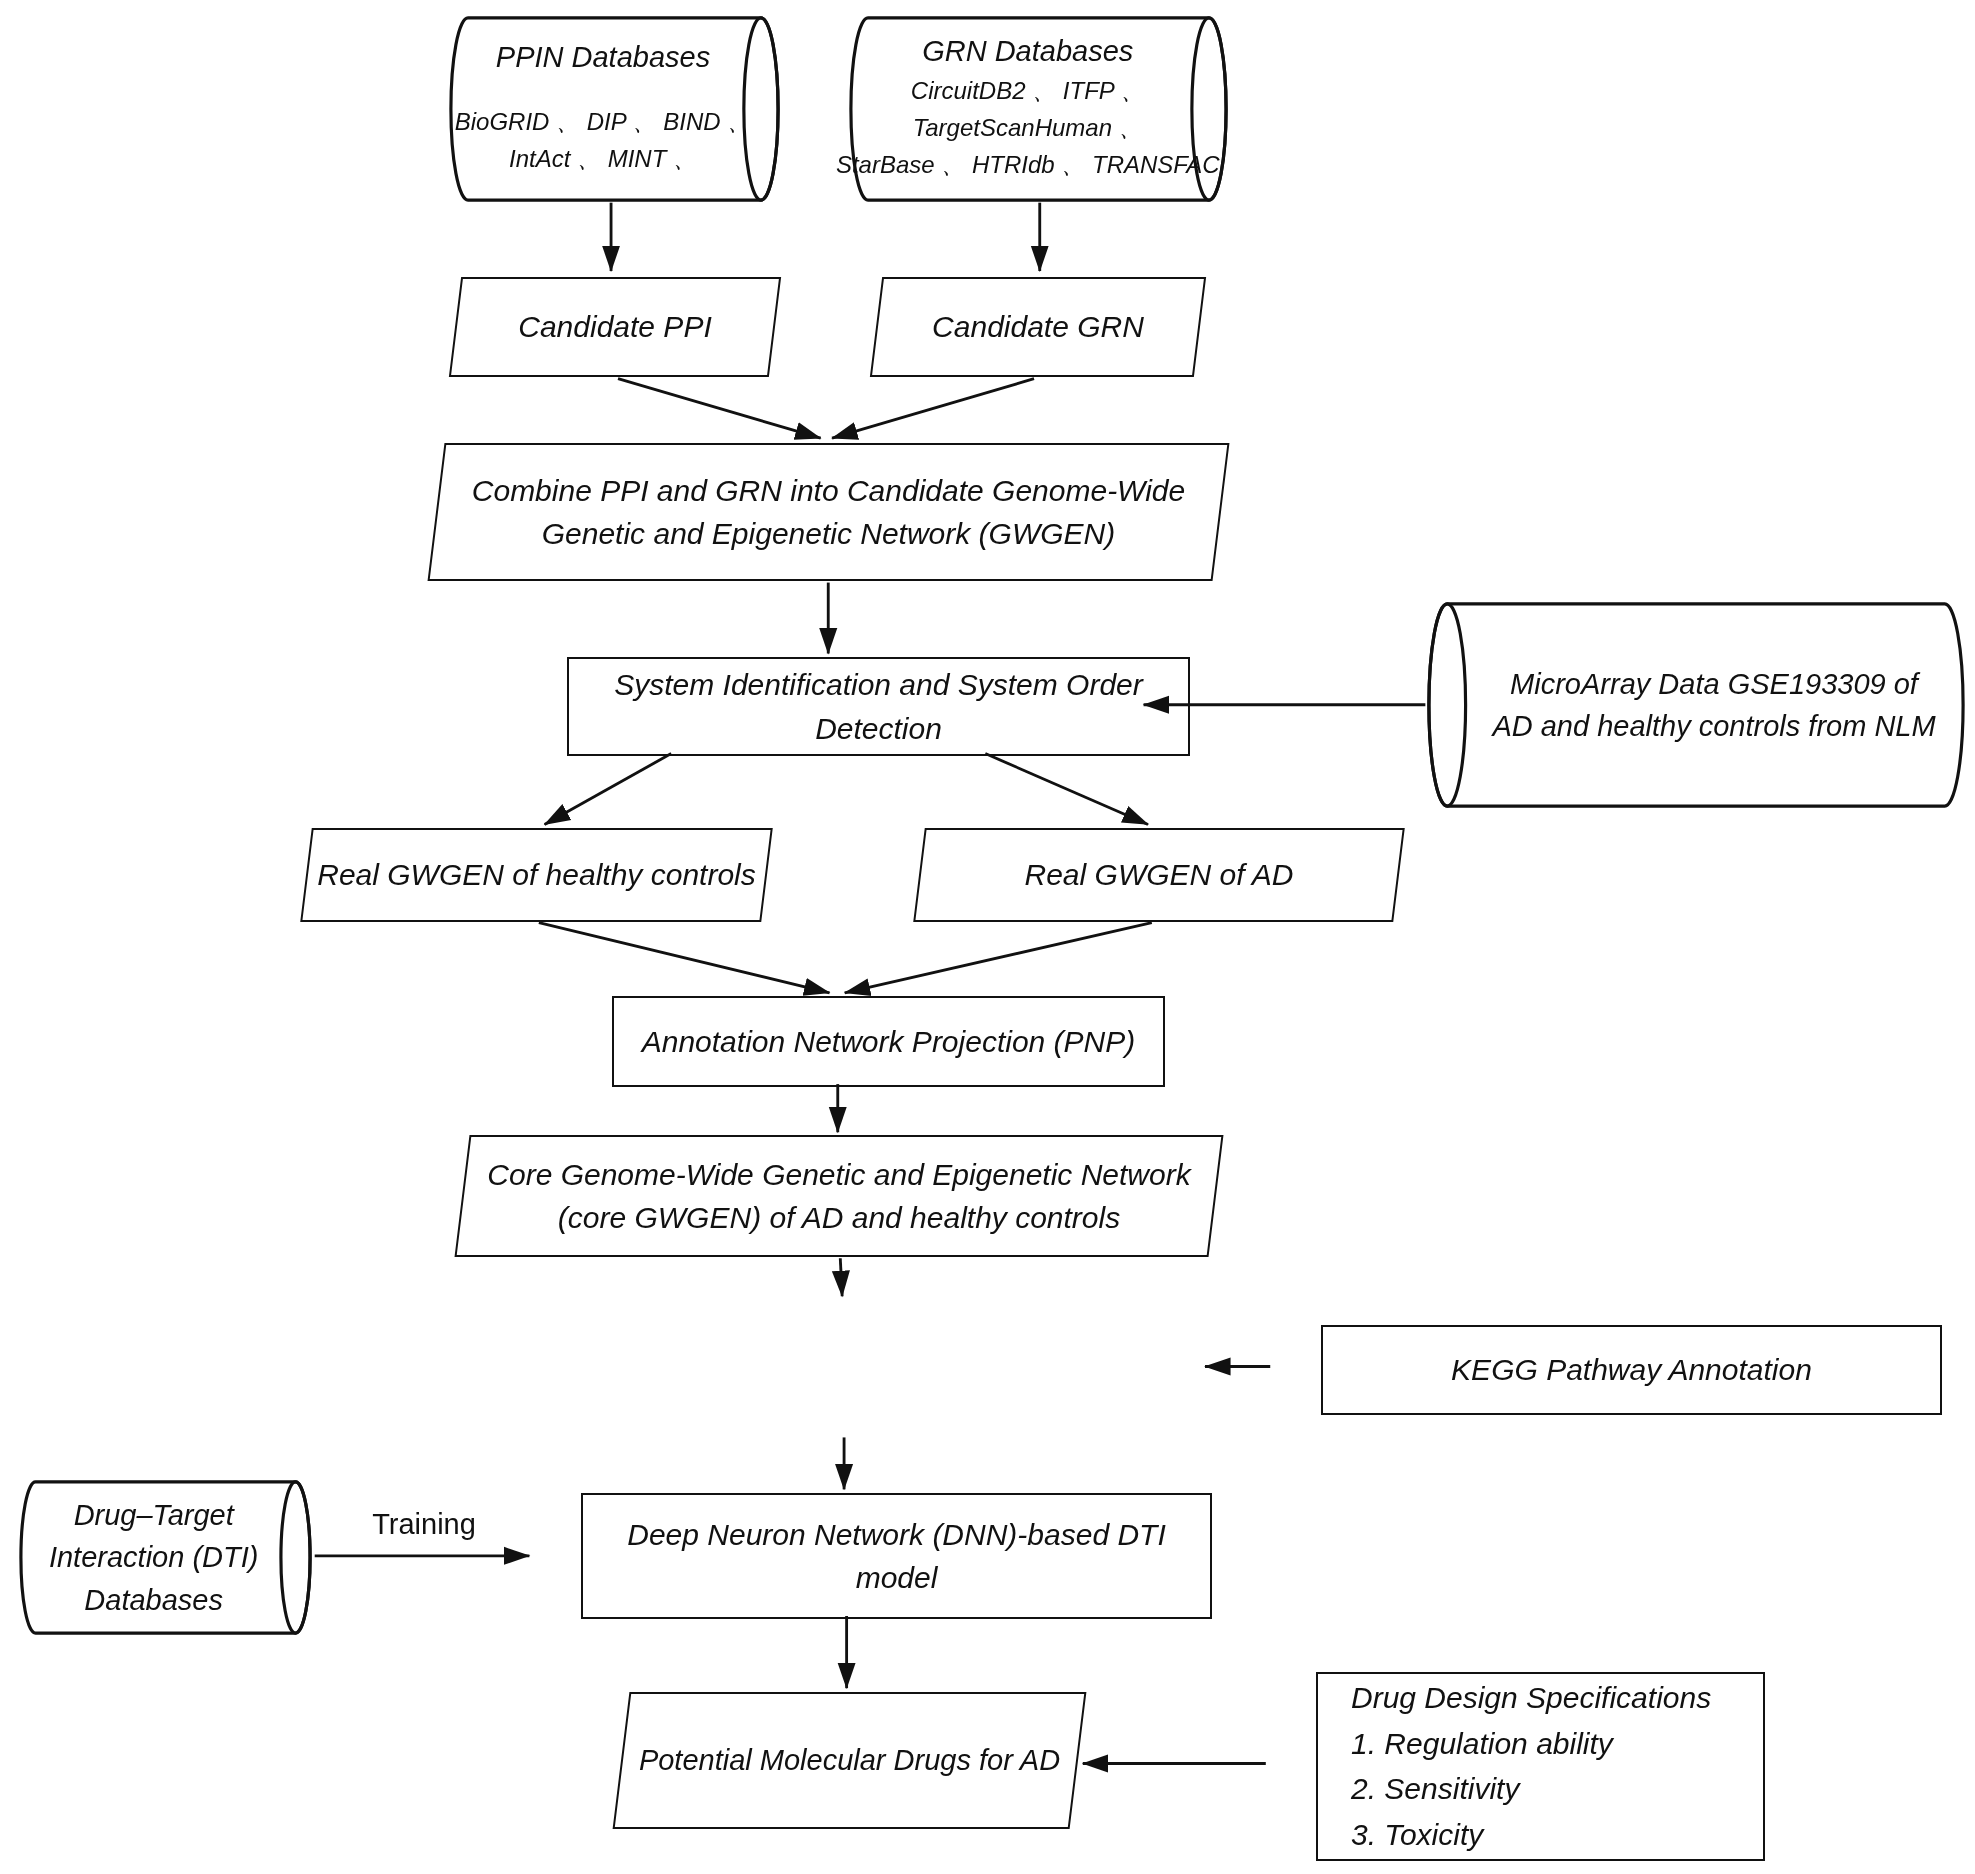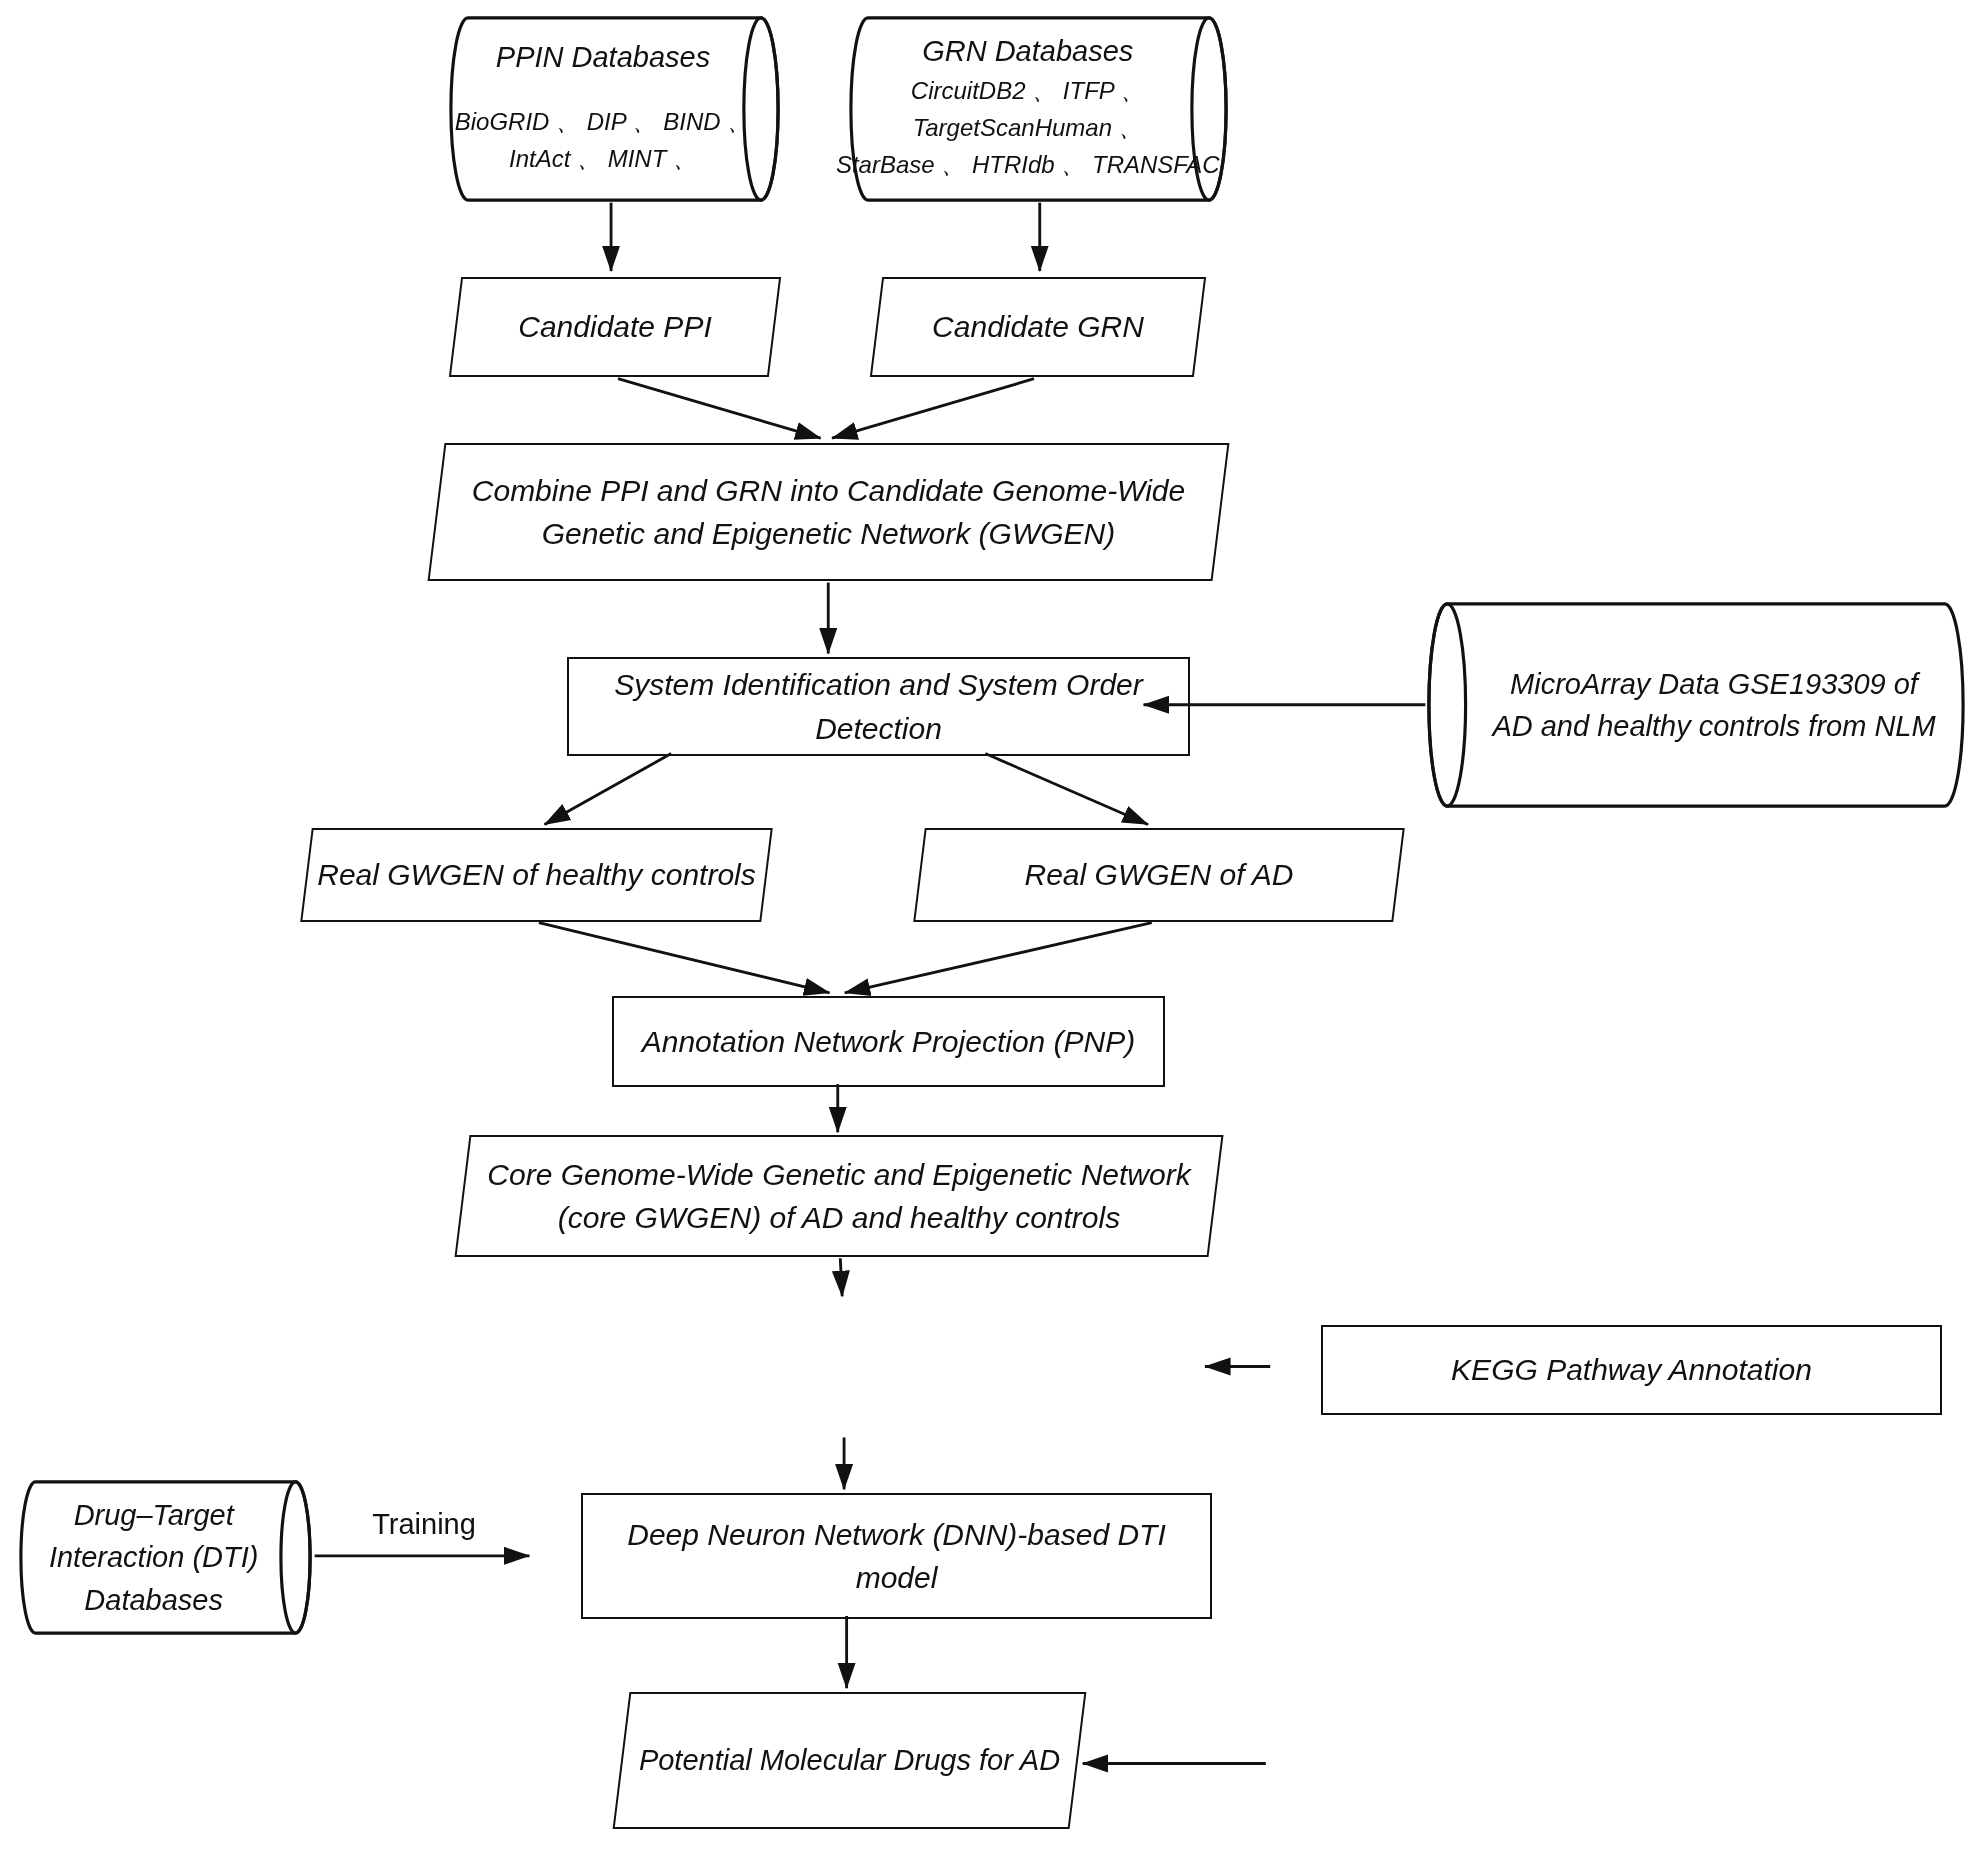--- a/index.html
+++ b/index.html
@@ -121,20 +121,28 @@
 
   <div class="node para" style="left:621px;top:1692px;width:457px;height:137px">
     <div class="para-bg"></div>
     <div class="label small" style="padding:0 12.7px">Potential Molecular Drugs for AD</div>
   </div>
 
   <div class="node rect" style="left:533px;top:1493px;width:627px;height:122px">
     <div class="label">Deep Neuron Network (DNN)-based DTI model</div>
   </div>
 
+  <div class="node rect" style="left:1268px;top:1672px;width:445px;height:185px">
+    <div class="specs-content">
+      <div class="specs-line">Drug Design Specifications</div>
+      <div class="specs-line">1. Regulation ability</div>
+      <div class="specs-line">2. Sensitivity</div>
+      <div class="specs-line">3. Toxicity</div>
+    </div>
+  </div>
 
   <div class="edge-label" style="left:364px;top:1508px;width:120px;text-align:center">Training</div>
 
   <svg class="arrows" viewBox="0 0 3119 2961">
     <defs>
       <marker id="ah" viewBox="0 0 12 9" refX="11" refY="4.5" markerWidth="44" markerHeight="33" orient="auto" markerUnits="userSpaceOnUse">
         <path d="M0,0.6 L11.4,4.5 L0,8.4 Z" fill="#111111"></path>
       </marker>
     </defs>
     <g stroke="#111111" stroke-width="4.5" fill="none">

